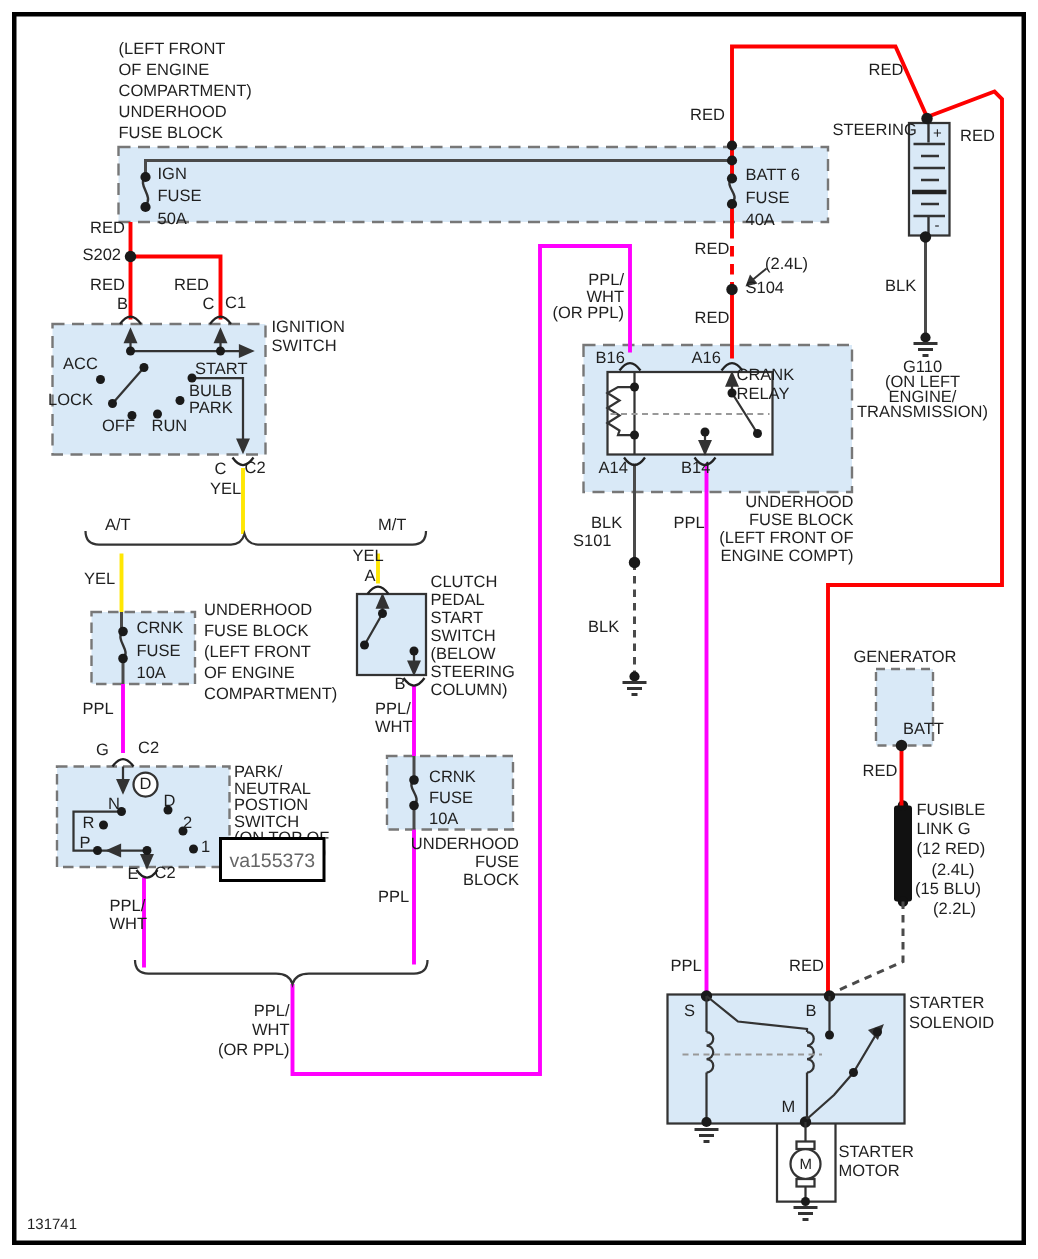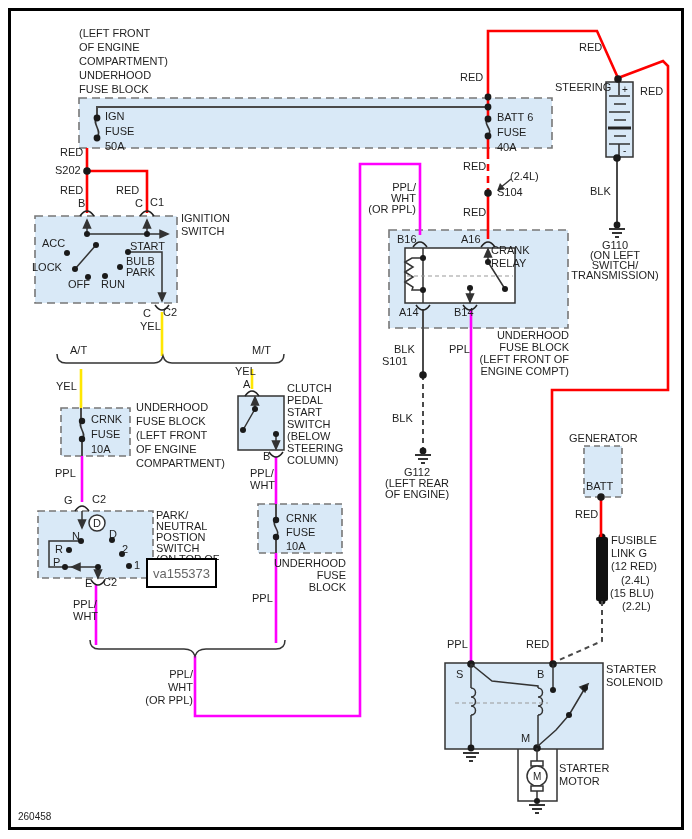--- a/index.html
+++ b/index.html
@@ -367,59 +367,56 @@
 <div class="t lh13" style="left:491px;top:244px">CRANK
 RELAY</div>
 <div class="t r lh12" style="left:469px;top:329px;width:100px">UNDERHOOD
 FUSE BLOCK
 (LEFT FRONT OF
 ENGINE COMPT)</div>
 
 <div class="t" style="left:394px;top:343px">BLK</div>
 <div class="t" style="left:382px;top:355px">S101</div>
 <div class="t" style="left:392px;top:412px">BLK</div>
-<div class="t c lh11" style="left:367px;top:467px;width:100px">G112
-(LEFT REAR
-OF ENGINE)</div>
 <div class="t" style="left:449px;top:343px">PPL</div>
 <div class="t" style="left:447px;top:638px">PPL</div>
 
 <div class="t" style="left:463px;top:160px">RED</div>
 <div class="t" style="left:510px;top:170px">(2.4L)</div>
 <div class="t" style="left:497px;top:186px">S104</div>
 <div class="t" style="left:463px;top:206px">RED</div>
 
 <div class="t" style="left:579px;top:41px">RED</div>
 <div class="t" style="left:555px;top:81px">STEERING</div>
 <div class="t" style="left:640px;top:85px">RED</div>
 <div class="t fs10" style="left:622px;top:83px">+</div>
 <div class="t fs10" style="left:623px;top:144px">-</div>
 <div class="t" style="left:590px;top:185px">BLK</div>
 <div class="t c lh10" style="left:565px;top:240px;width:100px">G110
 (ON LEFT
-SWITCH/
+ENGINE/
 TRANSMISSION)</div>
 
 <div class="t" style="left:569px;top:432px">GENERATOR</div>
-<div class="t" style="left:586px;top:480px">BATT</div>
+<div class="t" style="left:602px;top:480px">BATT</div>
 <div class="t" style="left:575px;top:508px">RED</div>
 <div class="t lh13" style="left:611px;top:534px">FUSIBLE
 LINK G
 (12 RED)</div>
 <div class="t" style="left:621px;top:574px">(2.4L)</div>
 <div class="t" style="left:610px;top:587px">(15 BLU)</div>
 <div class="t" style="left:622px;top:600px">(2.2L)</div>
 <div class="t" style="left:526px;top:638px">RED</div>
 
 <div class="t lh13" style="left:606px;top:663px">STARTER
 SOLENOID</div>
 <div class="t" style="left:456px;top:668px">S</div>
 <div class="t" style="left:537px;top:668px">B</div>
 <div class="t" style="left:521px;top:732px">M</div>
 <div class="t lh13" style="left:559px;top:762px">STARTER
 MOTOR</div>
 <div class="t fs10" style="left:533px;top:770px">M</div>
 
-<div class="t fs10" style="left:18px;top:810px">260458</div>
+<div class="t fs10" style="left:18px;top:810px">131741</div>
 <div id="wm">
       <span>va155373</span>
     </div>
 </div>
 
 </body></html>

